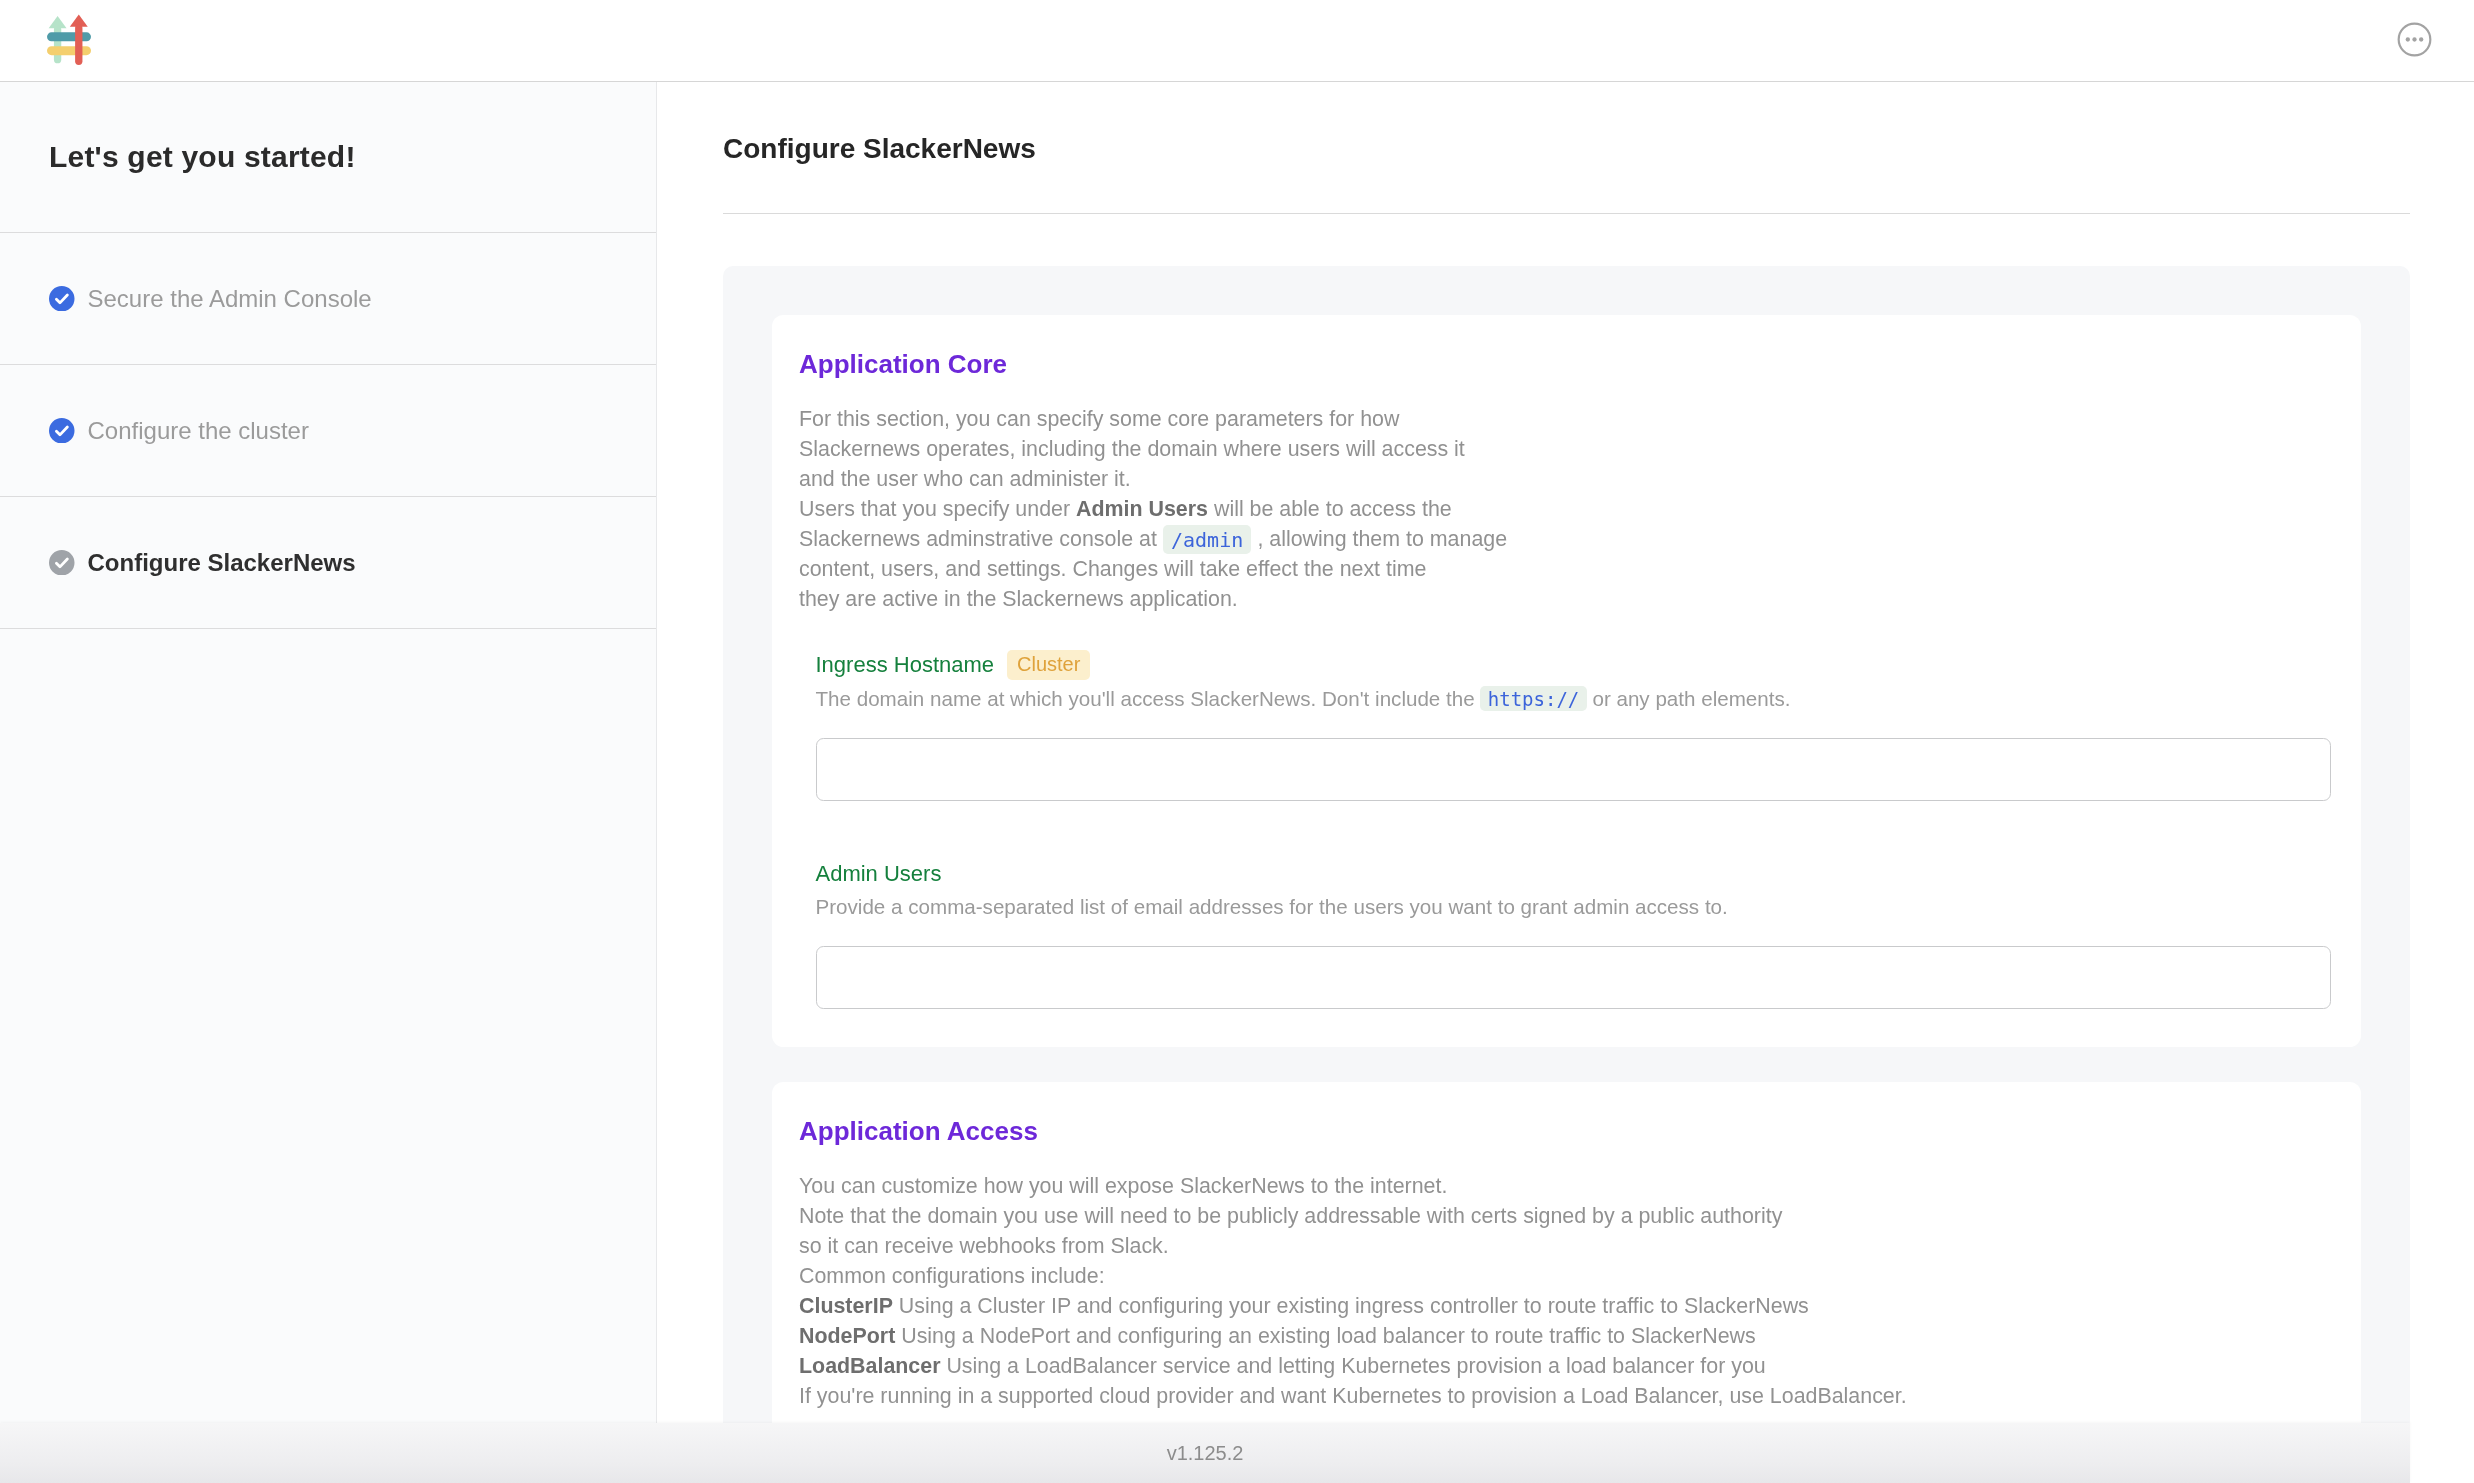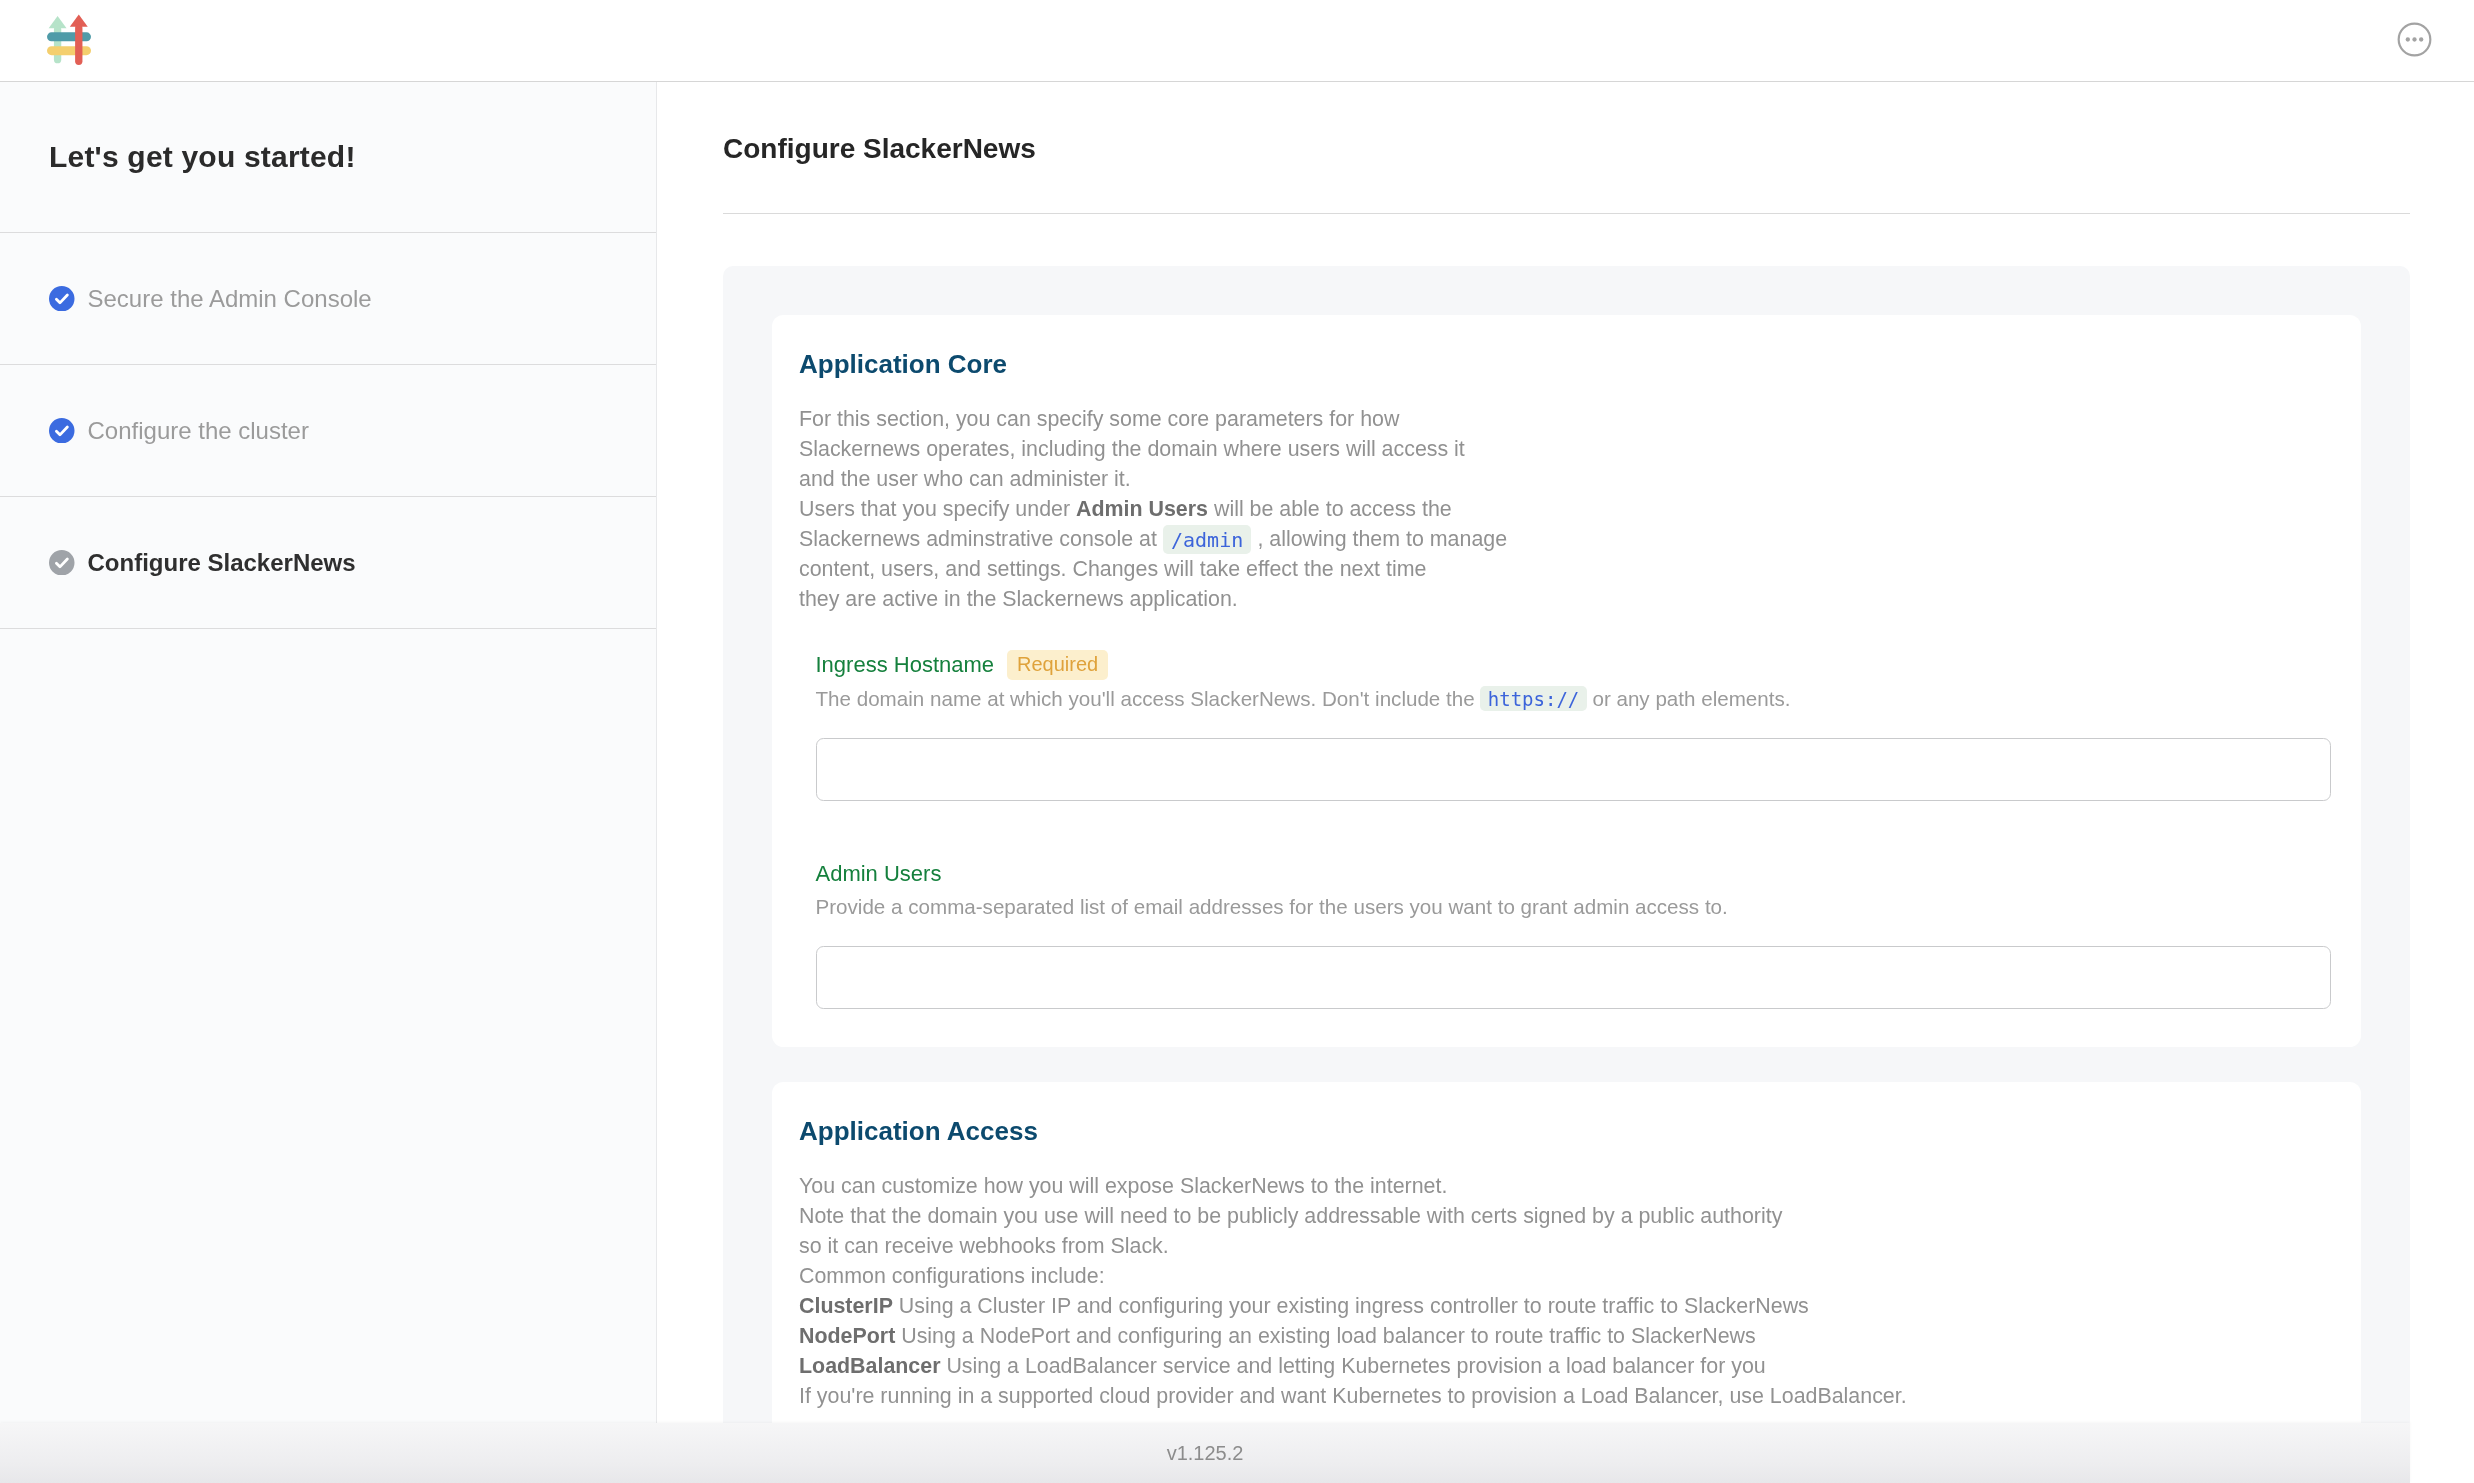--- a/index.html
+++ b/index.html
@@ -33,21 +33,21 @@
   
   .main { flex:1 1 auto; background:#ffffff; padding:0 66px; position:relative; }
   .page-title { margin-top:49px; font-size:28px; line-height:36px;
     font-weight:700; color:#262626; }
   .title-rule { border:none; border-top:1.6px solid #dadada; margin-top:46px; }
 
   .panel { margin-top:52px; background:#f6f7f9; border-radius:10px;
     padding:49px; height:1218px; }
   .card { background:#ffffff; border-radius:11.5px; padding:33px 30px 38px 27px; }
   .card + .card { margin-top:35px; }
-  .card-heading { font-size:26px; line-height:33px; font-weight:700; color:#0c4a6e; }
+  .card-heading { font-size:26px; line-height:33px; font-weight:700; color:#6d28d9; }
   .card-desc { margin-top:23px; font-size:21.4px; line-height:30px; color:#919191; }
   .rich-b { font-weight:700; color:#6e6e6e; }
   .rich-c { font-family:"DejaVu Sans Mono", monospace; font-size:20px;
     color:#3c64da; background:#e9f1ea; border-radius:5px; padding:2.5px 8.2px; }
 
   .field-group { margin-left:16.5px; }
   .fg-1 { margin-top:36px; }
   .fg-2 { margin-top:59px; }
   .field-label-row { display:flex; align-items:center; }
   .field-label { font-size:22px; line-height:28px; font-weight:500; color:#15803d; }
@@ -146,21 +146,21 @@
 
     <div class="panel">
 
       <section class="card">
         <h2 class="card-heading">Application Core</h2>
         <p class="card-desc"><span>For this section, you can specify some core parameters for how</span><br><span>Slackernews operates, including the domain where users will access it</span><br><span>and the user who can administer it.</span><br><span>Users that you specify under </span><span class="rich-b">Admin Users</span><span> will be able to access the</span><br><span>Slackernews adminstrative console at </span><span class="rich-c">/admin</span><span> , allowing them to manage</span><br><span>content, users, and settings. Changes will take effect the next time</span><br><span>they are active in the Slackernews application.</span></p>
 
         <div class="field-group fg-1">
           <div class="field-label-row">
             <span class="field-label">Ingress Hostname</span>
-            <span class="required-badge">Required</span>
+            <span class="required-badge">Cluster</span>
           </div>
           <div class="field-help"><span>The domain name at which you'll access SlackerNews. Don't include the </span><span class="rich-c">https://</span><span> or any path elements.</span></div>
           <input class="text-input" type="text" value="" style="">
         </div>
 
         <div class="field-group fg-2">
           <div class="field-label-row">
             <span class="field-label">Admin Users</span>
           </div>
           <div class="field-help"><span>Provide a comma-separated list of email addresses for the users you want to grant admin access to.</span></div>

